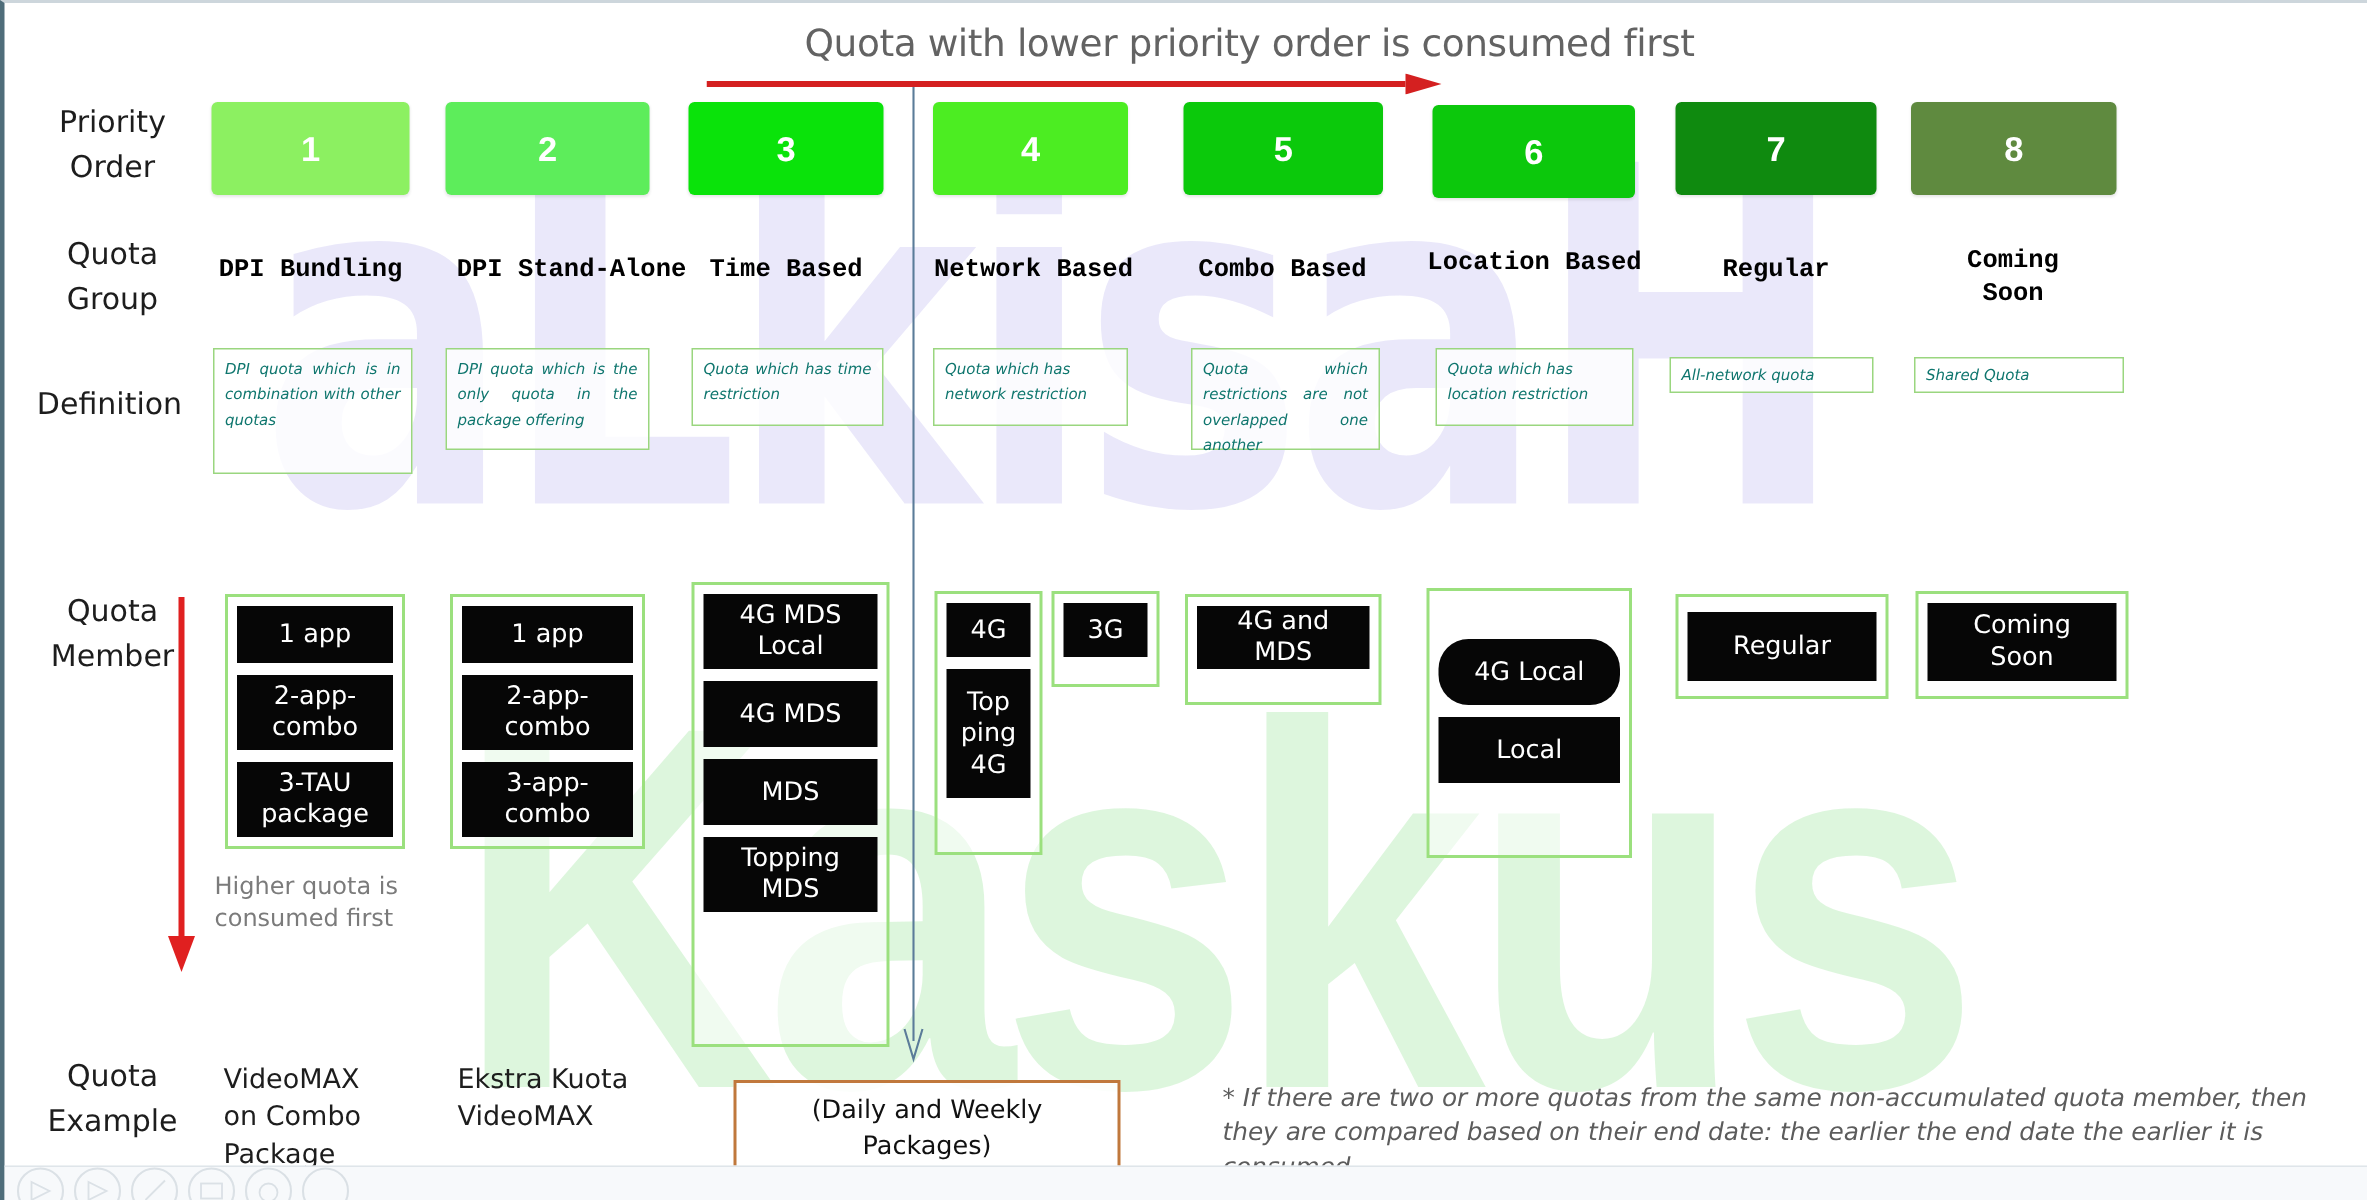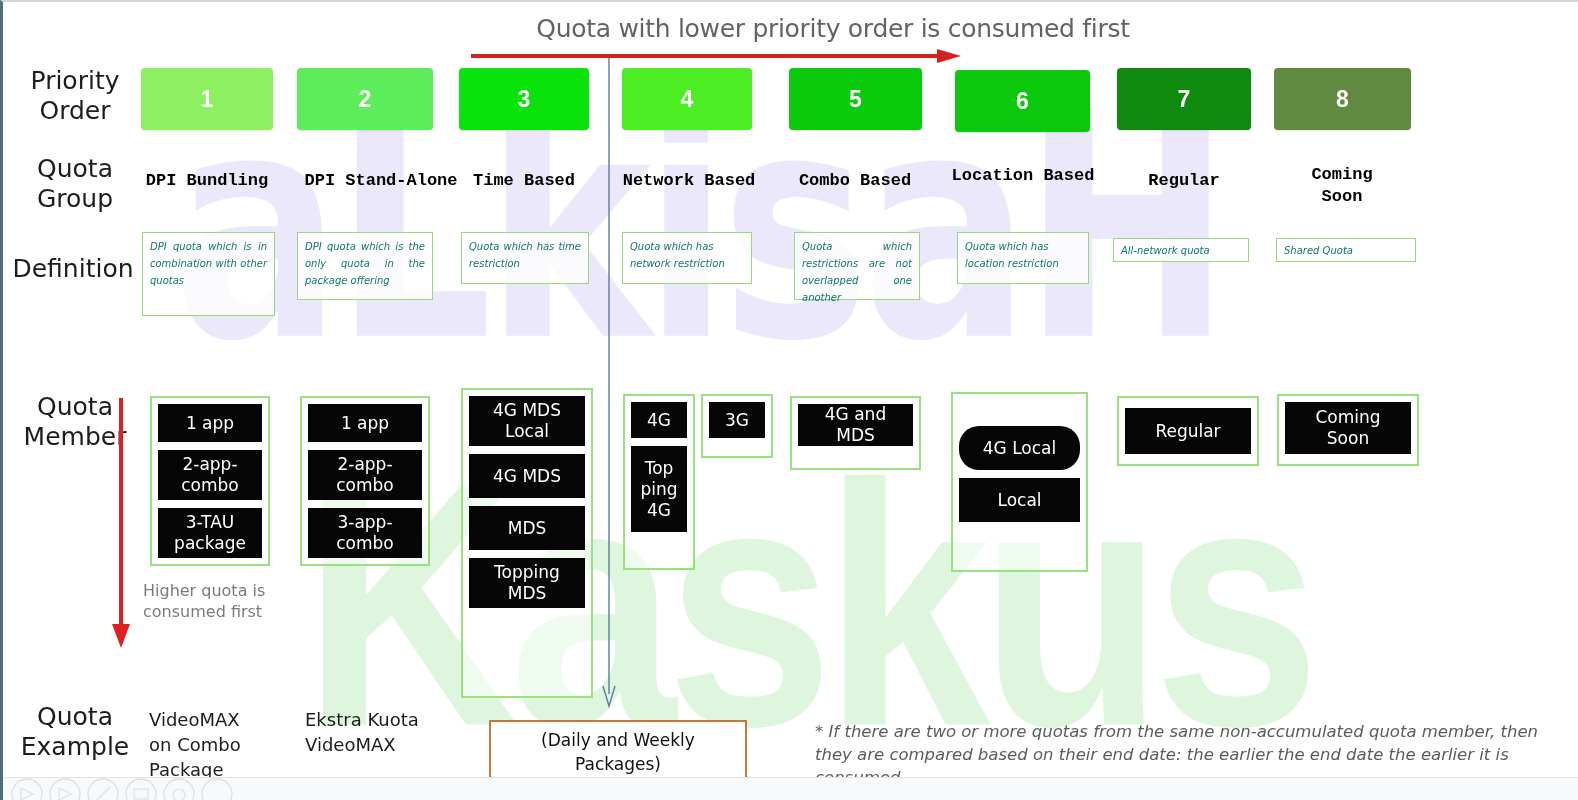--- a/index.html
+++ b/index.html
@@ -53,21 +53,21 @@
   }
   #banner-arrow{
     position:absolute;left:468px;top:47px;width:490px;height:14px;z-index:6;
   }
 
   
   .rowlabel{
     position:absolute;left:8px;width:128px;
     text-align:center;
     color:#1d1d1d;
-    font-size:25px;line-height:30px;
+    font-size:20px;line-height:30px;
     font-family:"DejaVu Sans", sans-serif;
     font-weight:400;
     z-index:6;
   }
   #label-priority{top:64px;}
   #label-group{top:152px;}
   #label-definition{top:252px;left:0;width:140px;}
   #label-member{top:390px;}
   #label-example{top:700px;}
 

